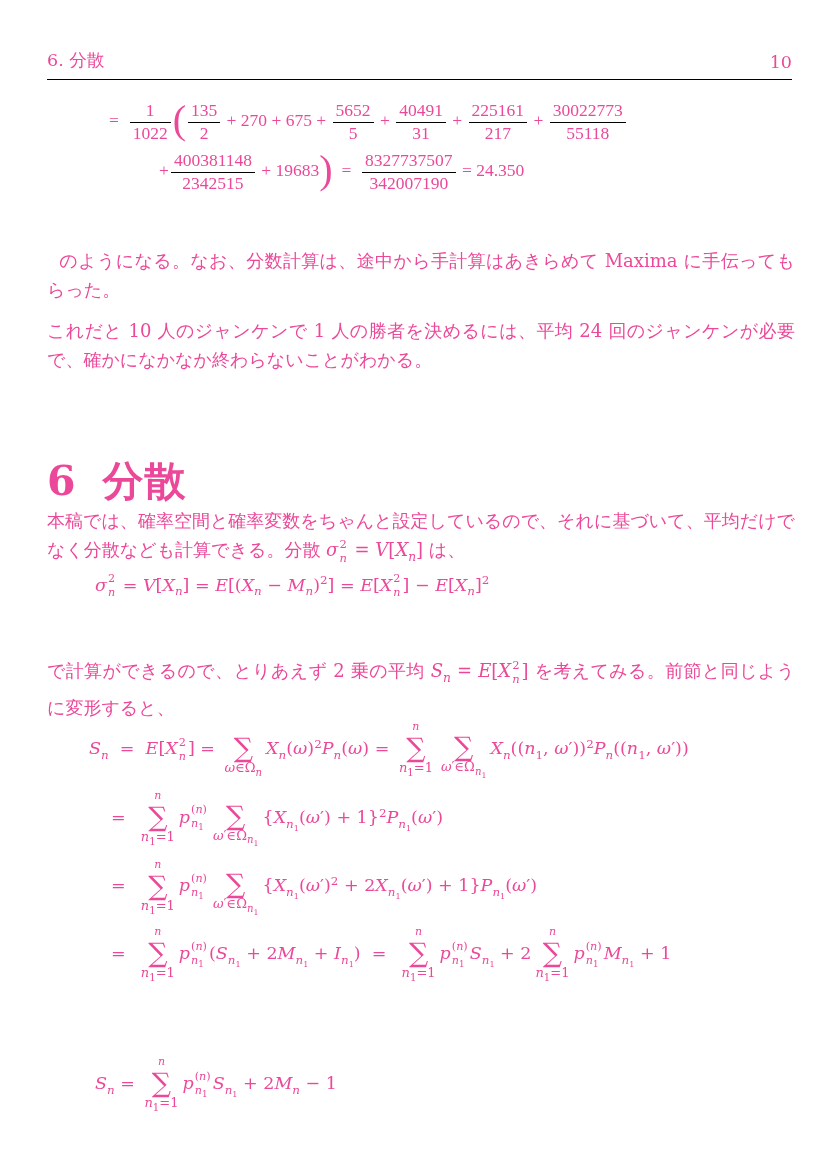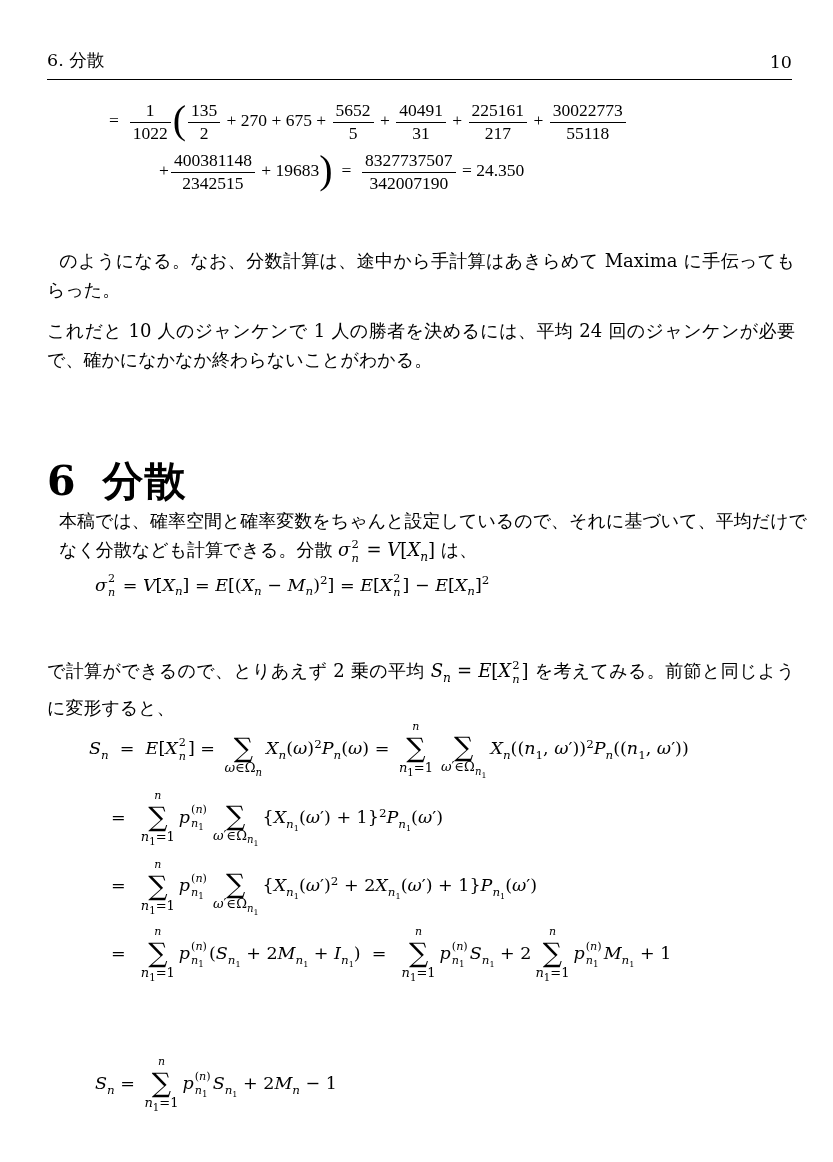--- a/index.html
+++ b/index.html
@@ -1,36 +1,36 @@
 <!DOCTYPE html>
 <html lang="ja"><head>
 <meta charset="utf-8">
 <style>
   html,body { margin:0; padding:0; background:#ffffff; }
   .page {
     position:relative; width:833px; height:1162px; margin:0 auto;
-    background:#ffffff; color:#000000; overflow:hidden;
+    background:#ffffff; color:#ec4899; overflow:hidden;
     font-family:"DejaVu Serif","Liberation Serif",serif;
     font-size:17px;
   }
   
   .pagehead {
     position:absolute; top:48px; left:47px; right:41px;
     display:flex; justify-content:space-between; align-items:flex-end;
     border-bottom:1.5px solid #000; padding-bottom:7px;
     font-size:17.5px;
   }
   
   .para {
     position:absolute; left:47px; width:748px;
     line-height:29px; font-size:18px; text-align:justify;
   }
   #para1 { top:228px; text-indent:0.35em; }
   #para2 { top:298px; }
-  #para3 { top:488px;margin-left:12px; }
+  #para3 { top:488px; }
   #para4 { top:638px; }
   #para5 { top:1005px; }
   
   .secheading {
     position:absolute; top:420px; left:47px;
     font-weight:bold; font-size:41px;
     font-family:"DejaVu Serif","Liberation Serif",serif;
   }
   .secheading .sec-num { margin-right:27px; }
   .secheading .sec-title { font-family:"DejaVu Sans","Liberation Sans",sans-serif; letter-spacing:1px; }

